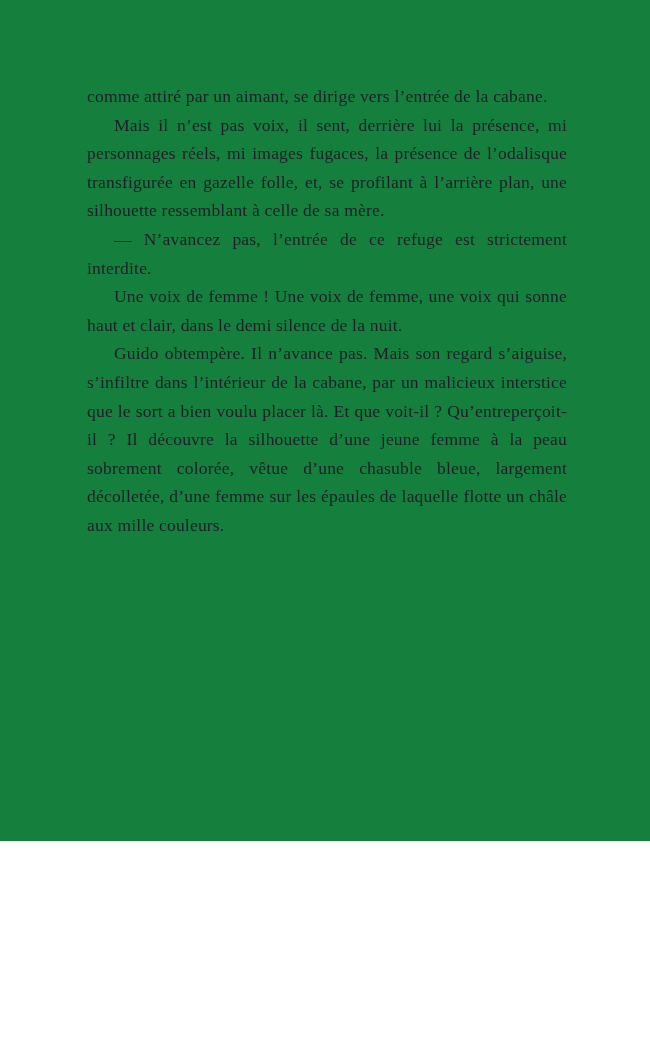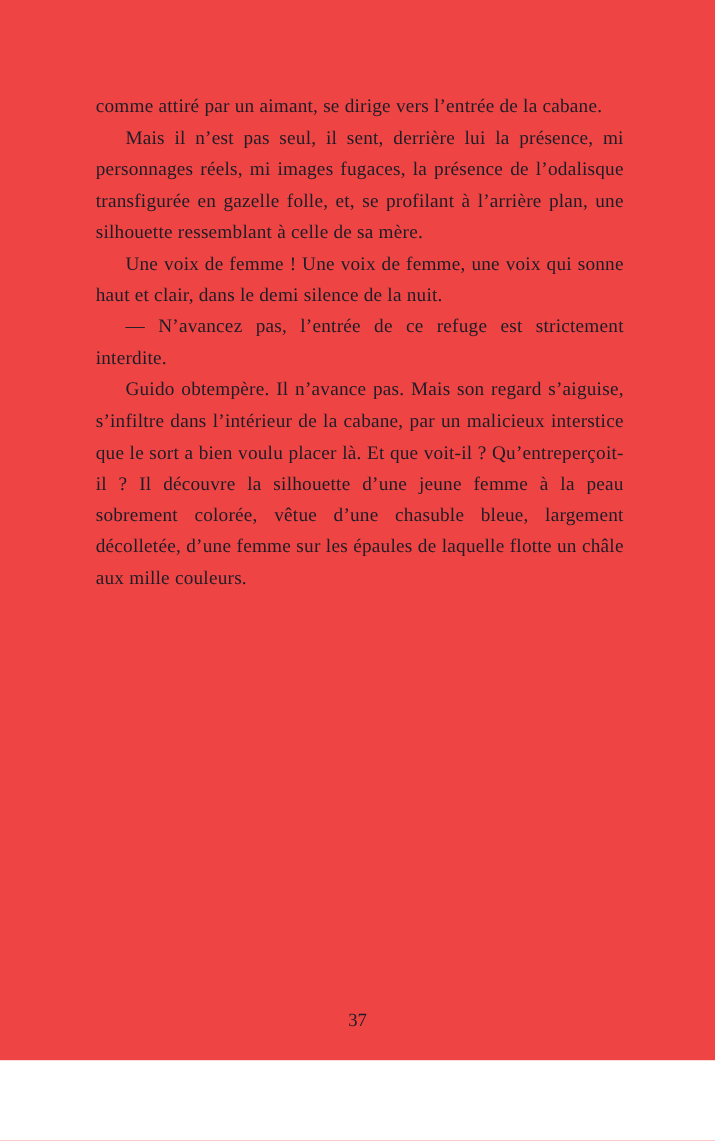--- a/index.html
+++ b/index.html
@@ -3,22 +3,22 @@
 <meta charset="utf-8">
 <style>
   html, body {
     margin: 0;
     padding: 0;
     background: #ffffff;
   }
   .page {
     position: relative;
     width: 650px;
-    height: 964px;
-    background: #ef4444;
+    height: 841px;
+    background: #15803d;
     box-sizing: border-box;
     font-family: "Liberation Serif", "DejaVu Serif", serif;
     color: #1d1d27;
     overflow: hidden;
   }
   .text-block {
     position: absolute;
     top: 82px;
     left: 87px;
     width: 480px;
@@ -42,19 +42,19 @@
     font-size: 17px;
     color: #1d1d27;
   }
 </style>
 </head>
 <body>
 
 <div class="page">
   <div class="text-block">
     <p>comme attiré par un aimant, se dirige vers l’entrée de la cabane.</p>
-    <p class="indent">Mais il n’est pas seul, il sent, derrière lui la présence, mi personnages réels, mi images fugaces, la présence de l’odalisque transfigurée en gazelle folle, et, se profilant à l’arrière plan, une silhouette ressemblant à celle de sa mère.</p>
+    <p class="indent">Mais il n’est pas voix, il sent, derrière lui la présence, mi personnages réels, mi images fugaces, la présence de l’odalisque transfigurée en gazelle folle, et, se profilant à l’arrière plan, une silhouette ressemblant à celle de sa mère.</p>
+    <p class="indent">— N’avancez pas, l’entrée de ce refuge est strictement interdite.</p>
     <p class="indent">Une voix de femme ! Une voix de femme, une voix qui sonne haut et clair, dans le demi silence de la nuit.</p>
-    <p class="indent">— N’avancez pas, l’entrée de ce refuge est strictement interdite.</p>
     <p class="indent">Guido obtempère. Il n’avance pas. Mais son regard s’aiguise, s’infiltre dans l’intérieur de la cabane, par un malicieux interstice que le sort a bien voulu placer là. Et que voit-il ? Qu’entreperçoit-il ? Il découvre la silhouette d’une jeune femme à la peau sobrement colorée, vêtue d’une chasuble bleue, largement décolletée, d’une femme sur les épaules de laquelle flotte un châle aux mille couleurs.</p>
   </div>
   <div class="page-number">37</div>
 </div>
 
 </body></html>

